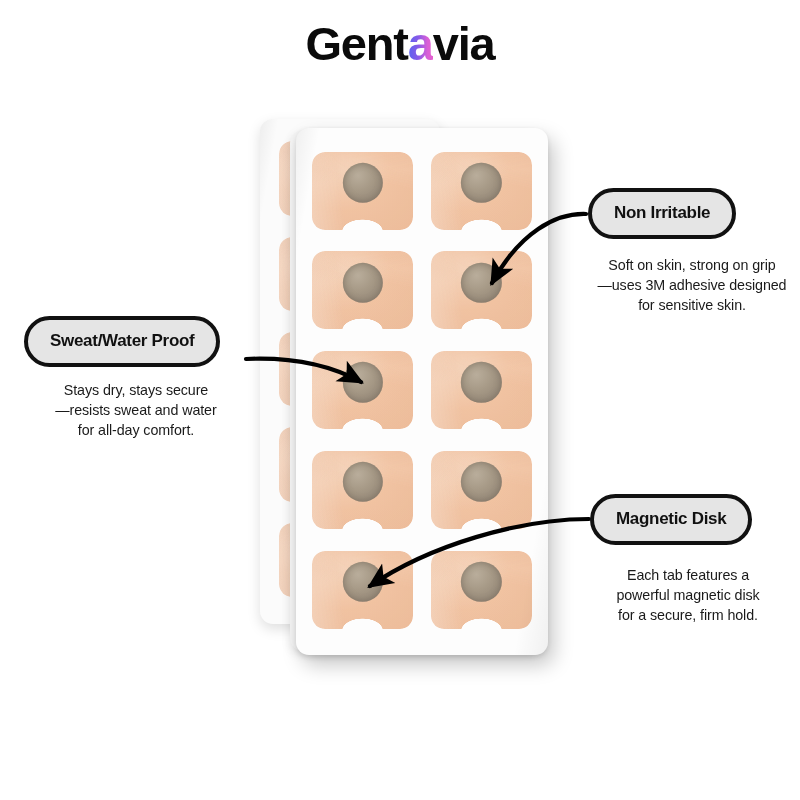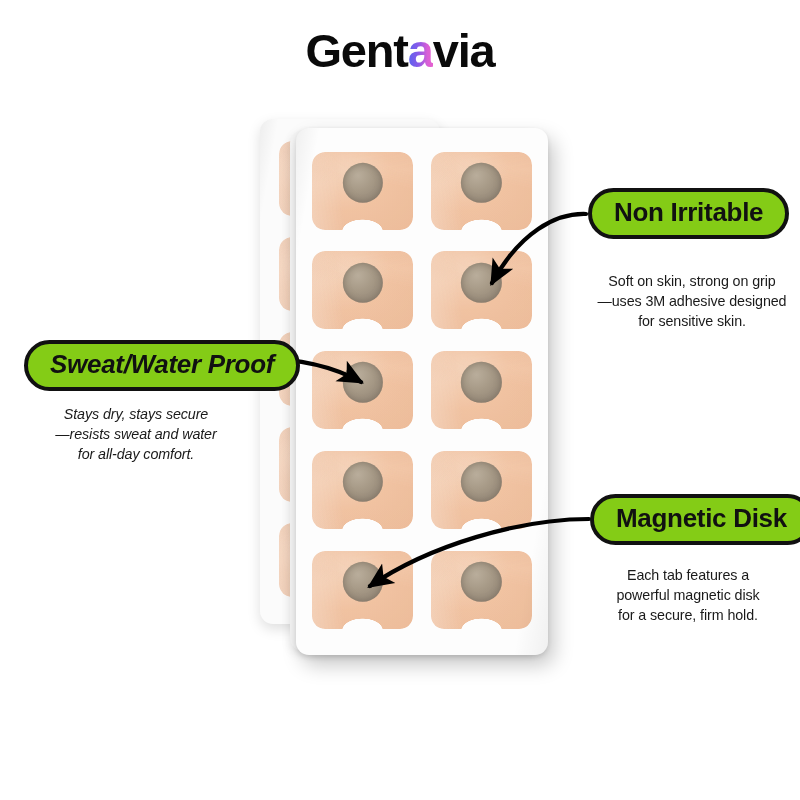--- a/index.html
+++ b/index.html
@@ -12,21 +12,21 @@
     height: 800px;
     position: relative;
     overflow: hidden;
     font-family: "Liberation Sans", sans-serif;
     -webkit-font-smoothing: antialiased;
   }
 
   
   #brand-title {
     position: absolute;
-    top: 22px;
+    top: 15px;
     left: 0;
     width: 800px;
     text-align: center;
     font-size: 47px;
     font-weight: 700;
     letter-spacing: -1.2px;
     color: #0a0a0a;
     line-height: 58px;
     white-space: nowrap;
   }
@@ -165,43 +165,43 @@
     filter: saturate(.95);
   }
 
   
   .callout {
     position: absolute;
   }
   .pill {
     display: inline-block;
     border: 4px solid #111111;
-    background: #84cc16;
+    background: #e5e5e5;
     border-radius: 999px;
     padding: 8px 22px 10px 22px;
-    font-size: 26px;
+    font-size: 17px;
     font-weight: 700;
     color: #111111;
     letter-spacing: -0.3px;
     white-space: nowrap;
     line-height: 25px;
   }
   .callout-desc {
     font-size: 14.3px;
     line-height: 20px;
     color: #1a1a1a;
     text-align: center;
     white-space: pre-line;
     letter-spacing: -0.1px;
   }
 
   #callout-non-irritable { left: 588px; top: 188px; width: 208px; }
-  #callout-non-irritable .callout-desc { margin-top: 32px; width: 208px; }
-
-  #callout-sweat-water { left: 24px; top: 340px; width: 224px; font-style: italic; }
+  #callout-non-irritable .callout-desc { margin-top: 16px; width: 208px; }
+
+  #callout-sweat-water { left: 24px; top: 316px; width: 224px; }
   #callout-sweat-water .callout-desc { margin-top: 13px; width: 224px; }
 
   #callout-magnetic-disk { left: 590px; top: 494px; width: 196px; }
   #callout-magnetic-disk .callout-desc { margin-top: 20px; width: 196px; }
 
   
   #arrow-layer {
     position: absolute;
     left: 0;
     top: 0;

